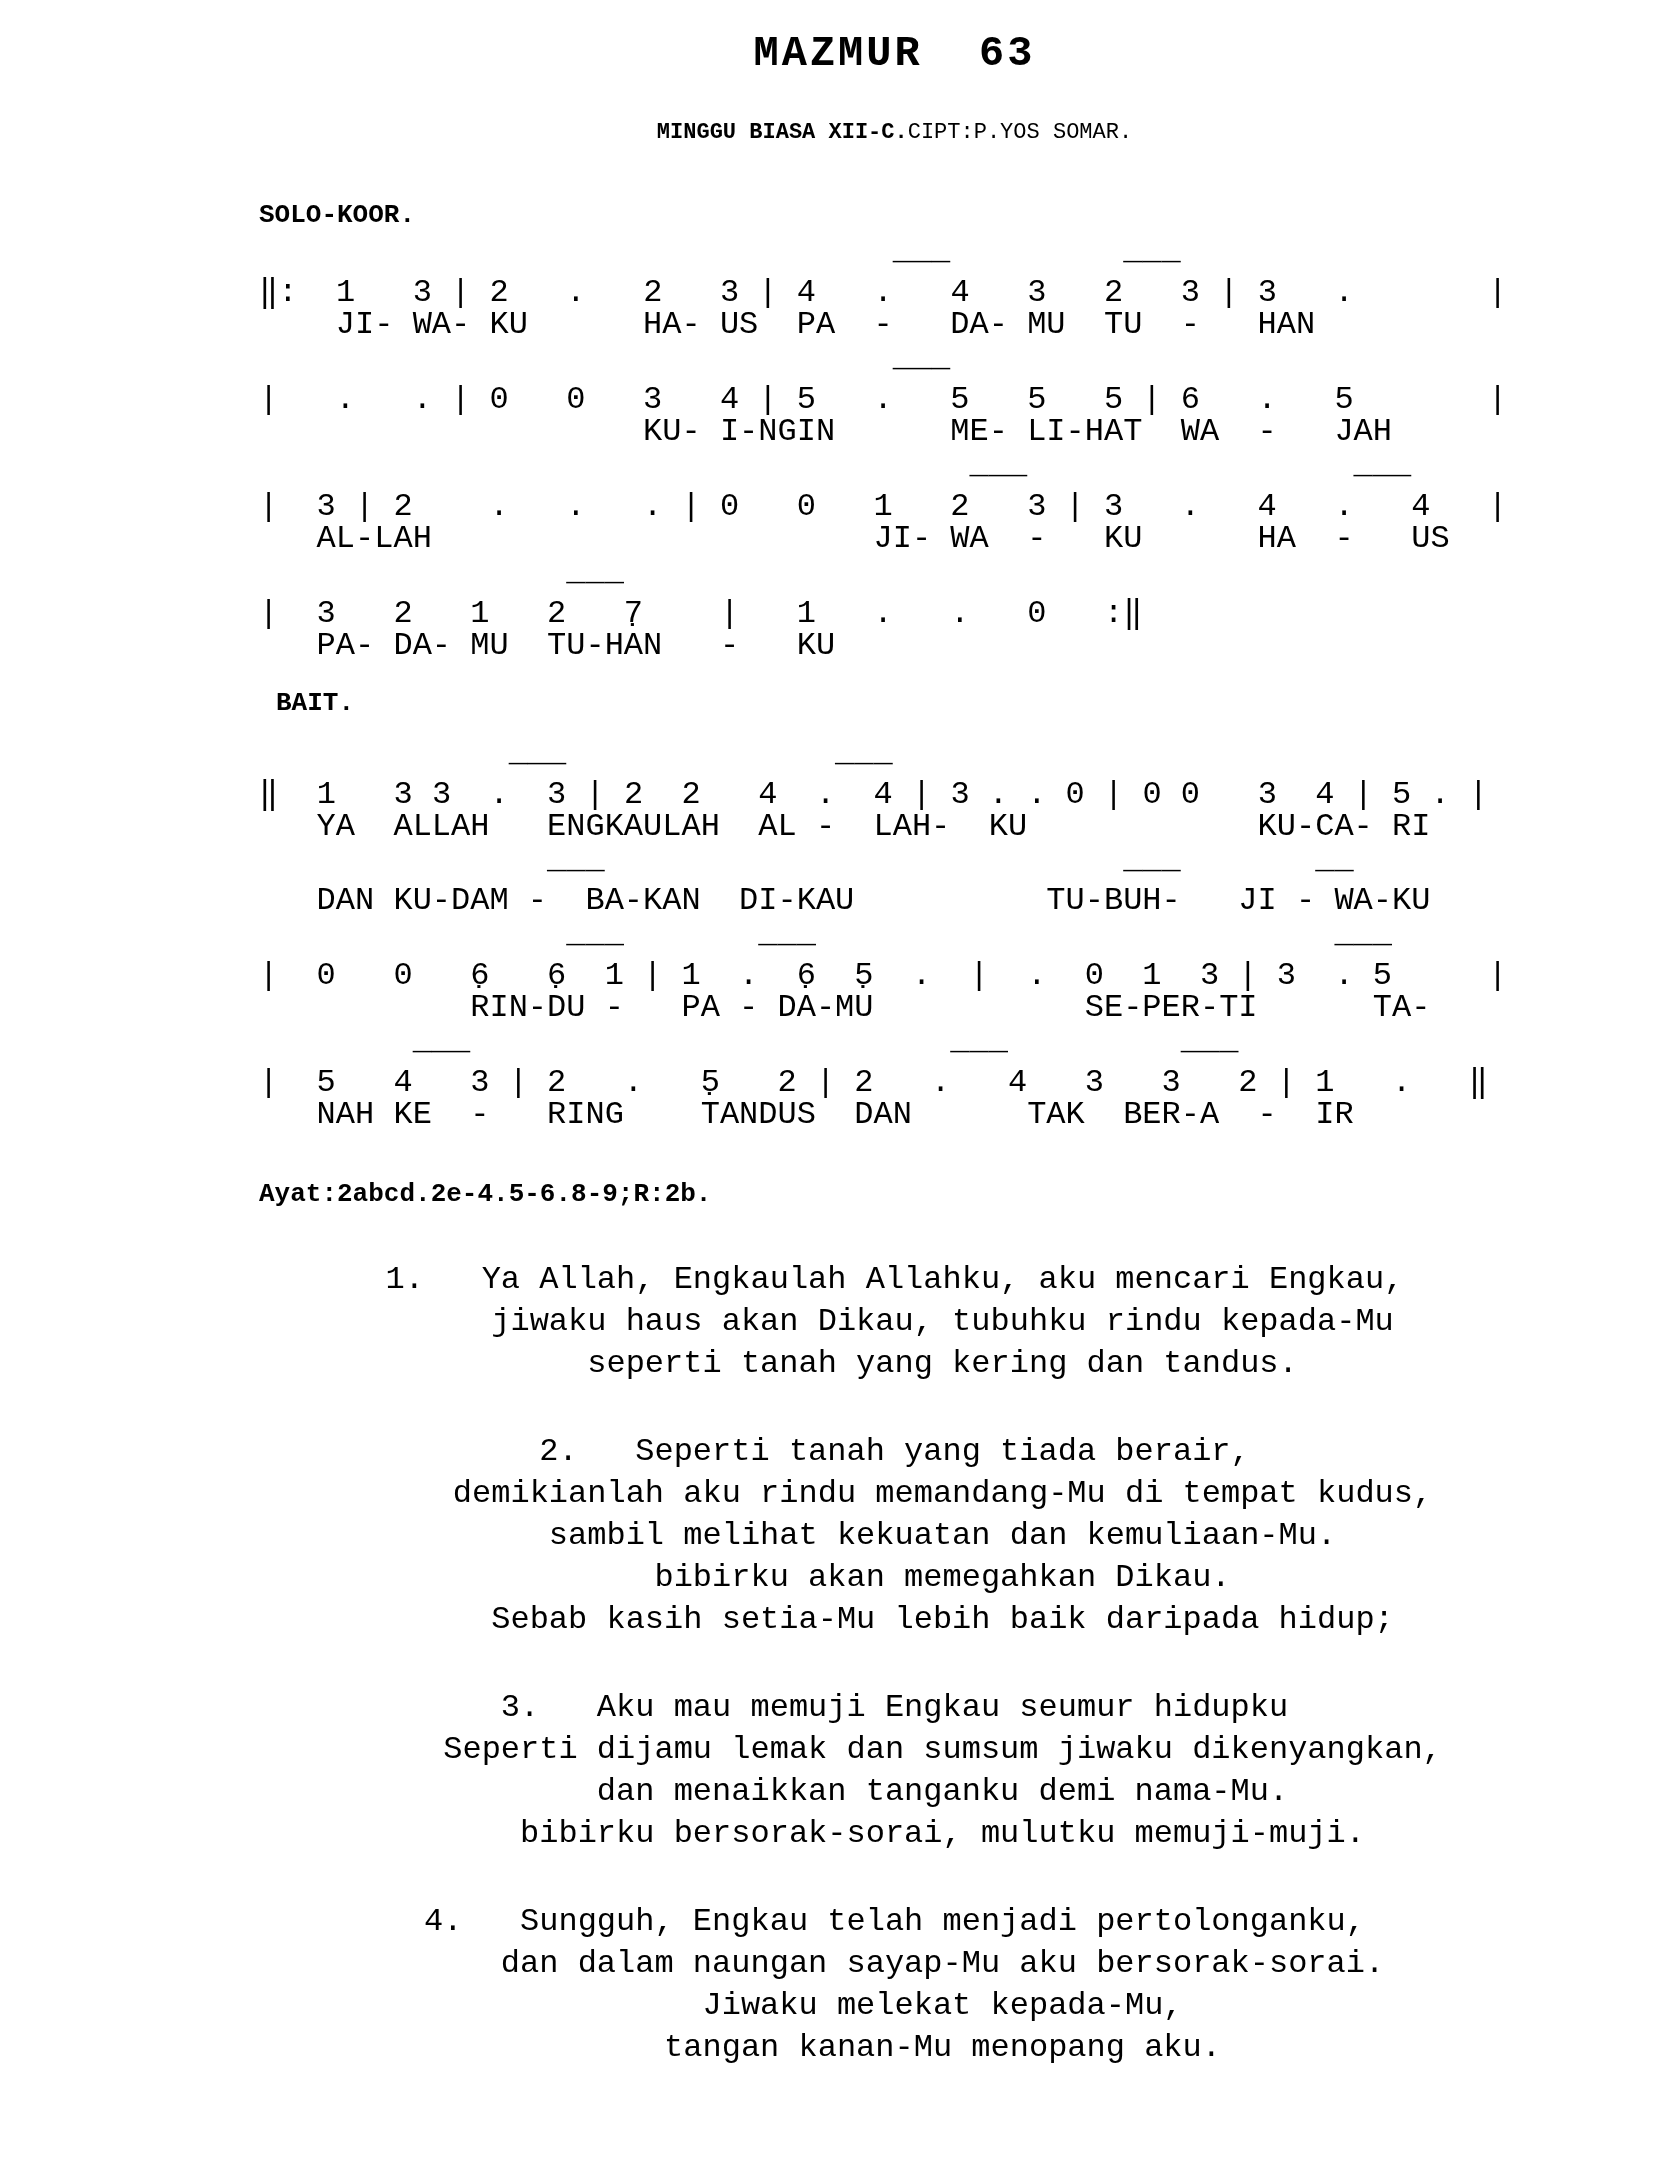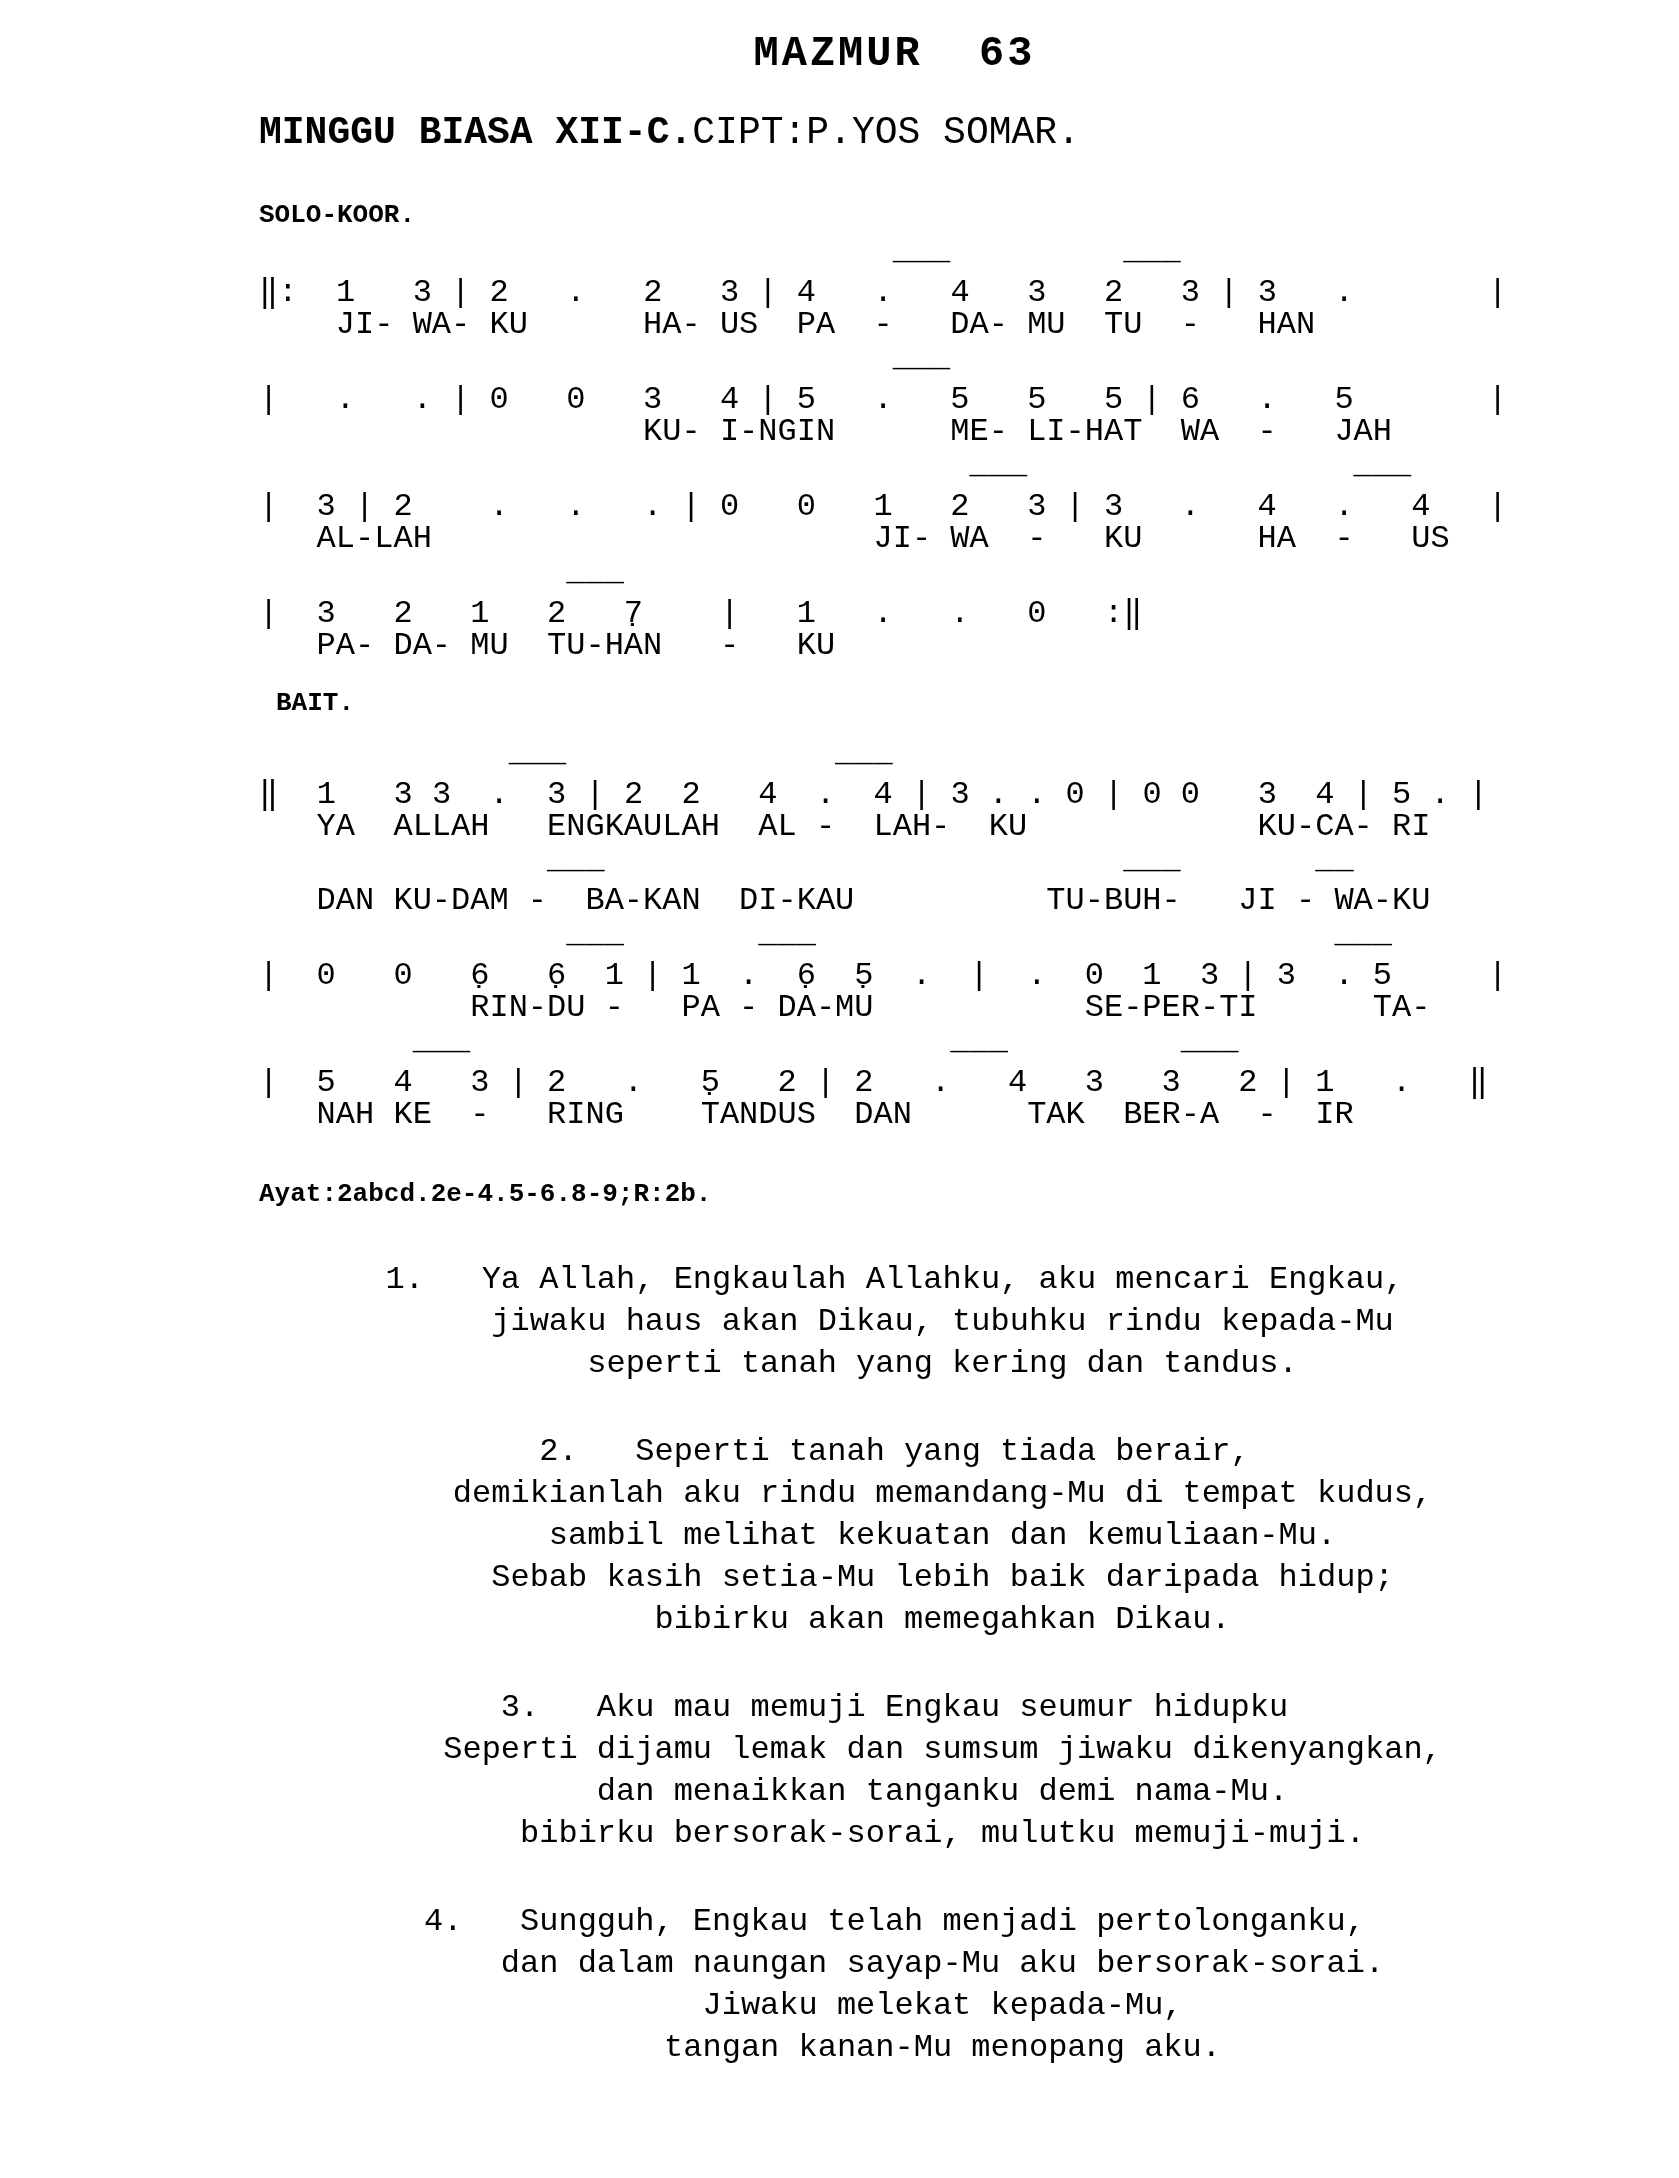--- a/index.html
+++ b/index.html
@@ -10,22 +10,22 @@
     font-family:"Liberation Mono","DejaVu Sans Mono",monospace;
     box-sizing:border-box;
     padding:22px 149px 0 259px;
     overflow:hidden;
   }
   .title{
     font-size:42px;font-weight:bold;letter-spacing:3px;
     text-align:center;margin-top:8px;white-space:pre;
   }
   .meta{
-    display:flex;justify-content:flex-start;
-    margin-top:34px;font-size:38px;line-height:42px;white-space:pre;
+    display:flex;justify-content:center;
+    margin-top:34px;font-size:22px;line-height:42px;white-space:pre;
   }
   .meta .left{font-weight:bold;}
   .heading{
     font-size:26px;font-weight:bold;line-height:42px;white-space:pre;
   }
   .solo-heading{margin-top:40px;}
   .bait-heading{margin-top:18px;margin-bottom:14px;margin-left:17px;}
   .ayat-heading{margin-top:40px;}
   .notation{margin-top:0;}
   .nrow{white-space:pre;font-size:32px;}
@@ -86,22 +86,22 @@
   <div class="verses">
       <div class="verse">
         <div class="vline">1.   Ya Allah, Engkaulah Allahku, aku mencari Engkau,</div>
         <div class="vline">     jiwaku haus akan Dikau, tubuhku rindu kepada-Mu</div>
         <div class="vline">     seperti tanah yang kering dan tandus.</div>
       </div>
       <div class="verse">
         <div class="vline">2.   Seperti tanah yang tiada berair,</div>
         <div class="vline">     demikianlah aku rindu memandang-Mu di tempat kudus,</div>
         <div class="vline">     sambil melihat kekuatan dan kemuliaan-Mu.</div>
+        <div class="vline">     bibirku akan memegahkan Dikau.</div>
         <div class="vline">     Sebab kasih setia-Mu lebih baik daripada hidup;</div>
-        <div class="vline">     bibirku akan memegahkan Dikau.</div>
       </div>
       <div class="verse">
         <div class="vline">3.   Aku mau memuji Engkau seumur hidupku</div>
         <div class="vline">     Seperti dijamu lemak dan sumsum jiwaku dikenyangkan,</div>
         <div class="vline">     dan menaikkan tanganku demi nama-Mu.</div>
         <div class="vline">     bibirku bersorak-sorai, mulutku memuji-muji.</div>
       </div>
       <div class="verse">
         <div class="vline">4.   Sungguh, Engkau telah menjadi pertolonganku,</div>
         <div class="vline">     dan dalam naungan sayap-Mu aku bersorak-sorai.</div>

